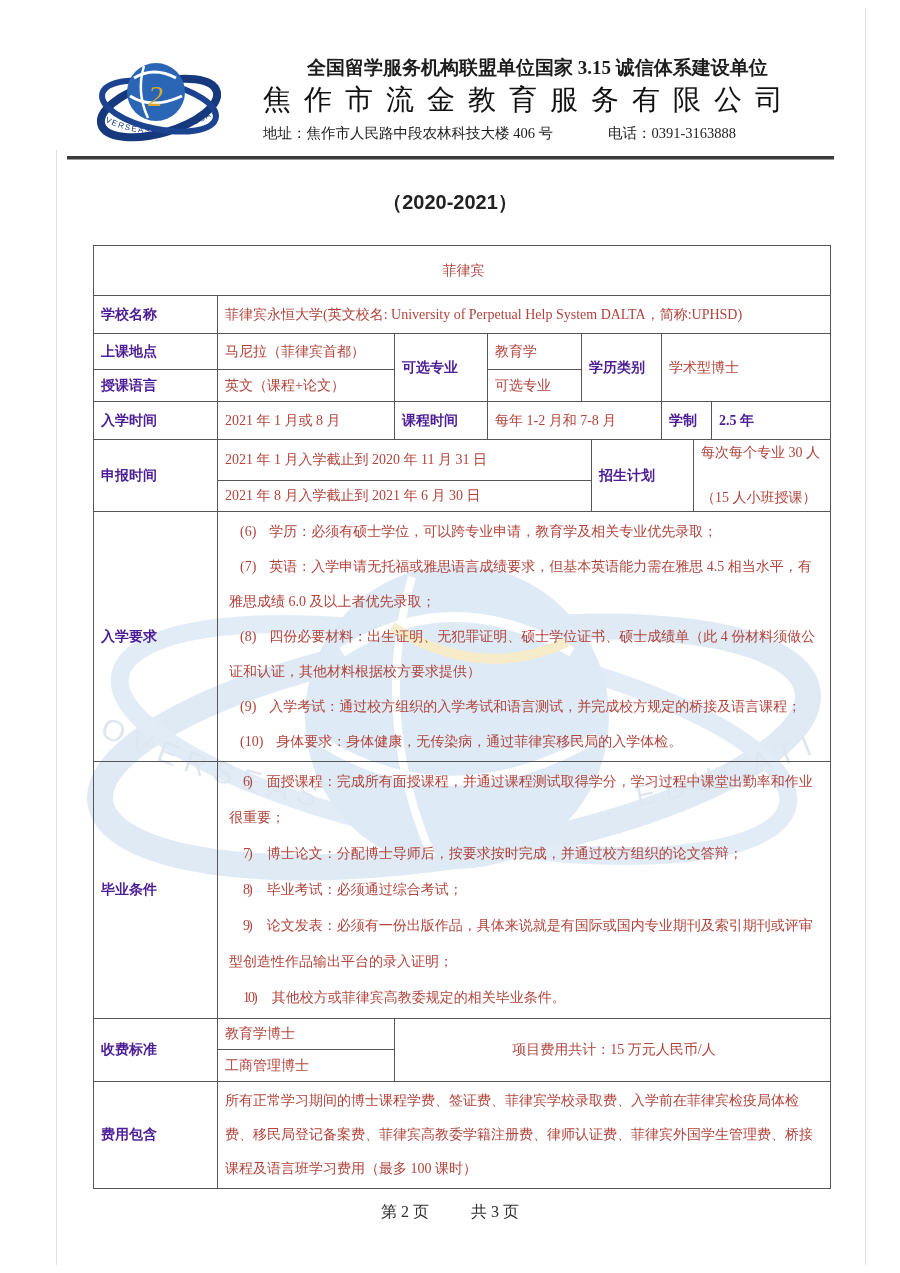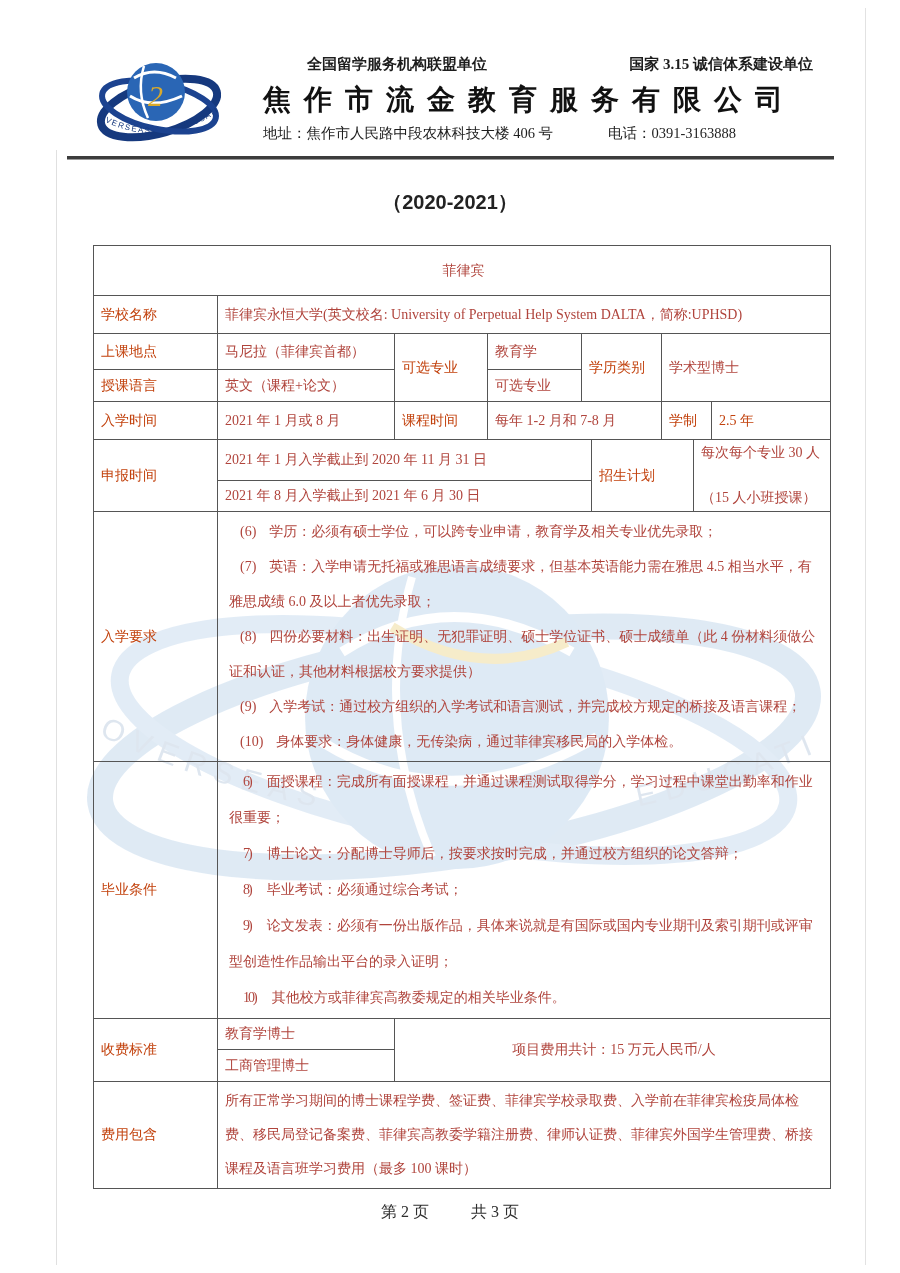--- a/index.html
+++ b/index.html
@@ -6,37 +6,37 @@
   html,body { background:#ffffff; }
   body { font-family:"Liberation Serif", serif; color:#333; }
   .page { position:relative; width:900px; height:1273px; margin:0 auto; background:#fff; overflow:hidden; }
   .scan-edge-l { position:absolute; left:56px; top:150px; bottom:8px; width:1px; background:#e0e0e0; }
   .scan-edge-r { position:absolute; right:34px; top:8px; bottom:8px; width:1px; background:#e2e2e2; }
 
   
   .header { position:relative; padding-top:55px; height:152px; }
   .logo { position:absolute; left:92px; top:52px; width:136px; height:100px; }
   .header-text { margin-left:263px; width:550px; }
-  .affil-row { display:flex; justify-content:space-between; padding-left:44px; font-size:15px; font-weight:bold; color:#1d1d1d; }
-  .company-name { margin-top:7px; font-size:28px; font-weight:bold; letter-spacing:3px; white-space:nowrap; color:#111; }
+  .affil-row { display:flex; justify-content:flex-start; padding-left:44px; font-size:19px; font-weight:bold; color:#1d1d1d; }
+  .company-name { font-size:28px; font-weight:normal; letter-spacing:3px; white-space:nowrap; color:#111; }
   .contact-row { display:flex; justify-content:space-between; margin-top:5px; font-size:14.5px; color:#1d1d1d; }
   .contact-row .right { width:205px; text-align:left; }
   .header-rule { margin:4px 66px 0 67px; height:3px; border-top:3px solid #3c3c3c; border-bottom:1px solid #9a9a9a; }
 
   
   .doc-title { margin-top:34px; text-align:center; font-size:23px; font-weight:bold; color:#222; font-family:"Liberation Sans", sans-serif; letter-spacing:2px; }
   .doc-subtitle { margin-top:29px; text-align:center; font-size:20px; font-weight:bold; color:#222; font-family:"Liberation Sans", sans-serif; }
 
   
   .watermark { position:absolute; left:52px; top:462px; width:805px; height:575px; z-index:0; pointer-events:none; }
 
   
   table.main { position:relative; z-index:1; margin:29px 4px 0 93px; width:737px; border-collapse:collapse; table-layout:fixed; background:transparent; }
   table.main td { border:1px solid #555; font-size:14px; padding:2px 4px 2px 7px; vertical-align:middle; overflow:hidden; }
-  .lab { color:#c2410c; }
+  .lab { color:#4c1d95;font-weight:bold; }
   .red { color:#b0443c; }
   td.center { text-align:center; padding-left:4px; }
   td.vtop { vertical-align:top; padding-top:9px; }
   .plan-line2 { margin-top:27px; }
   .req-item { line-height:35px; text-indent:11px; }
   .req-item .num { margin-right:13px; }
   .grad-item { line-height:36px; text-indent:14px; }
   .grad-item .num { margin-right:16px; letter-spacing:-2px; }
   .fee-text { line-height:34px; }
   .fee-total { text-align:center; }

